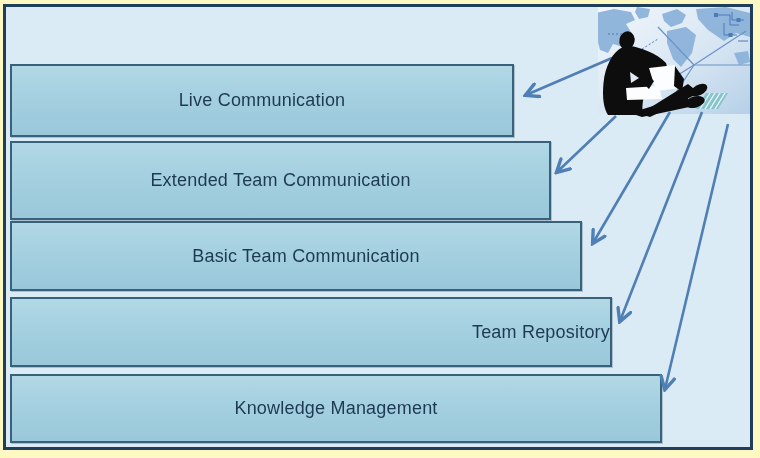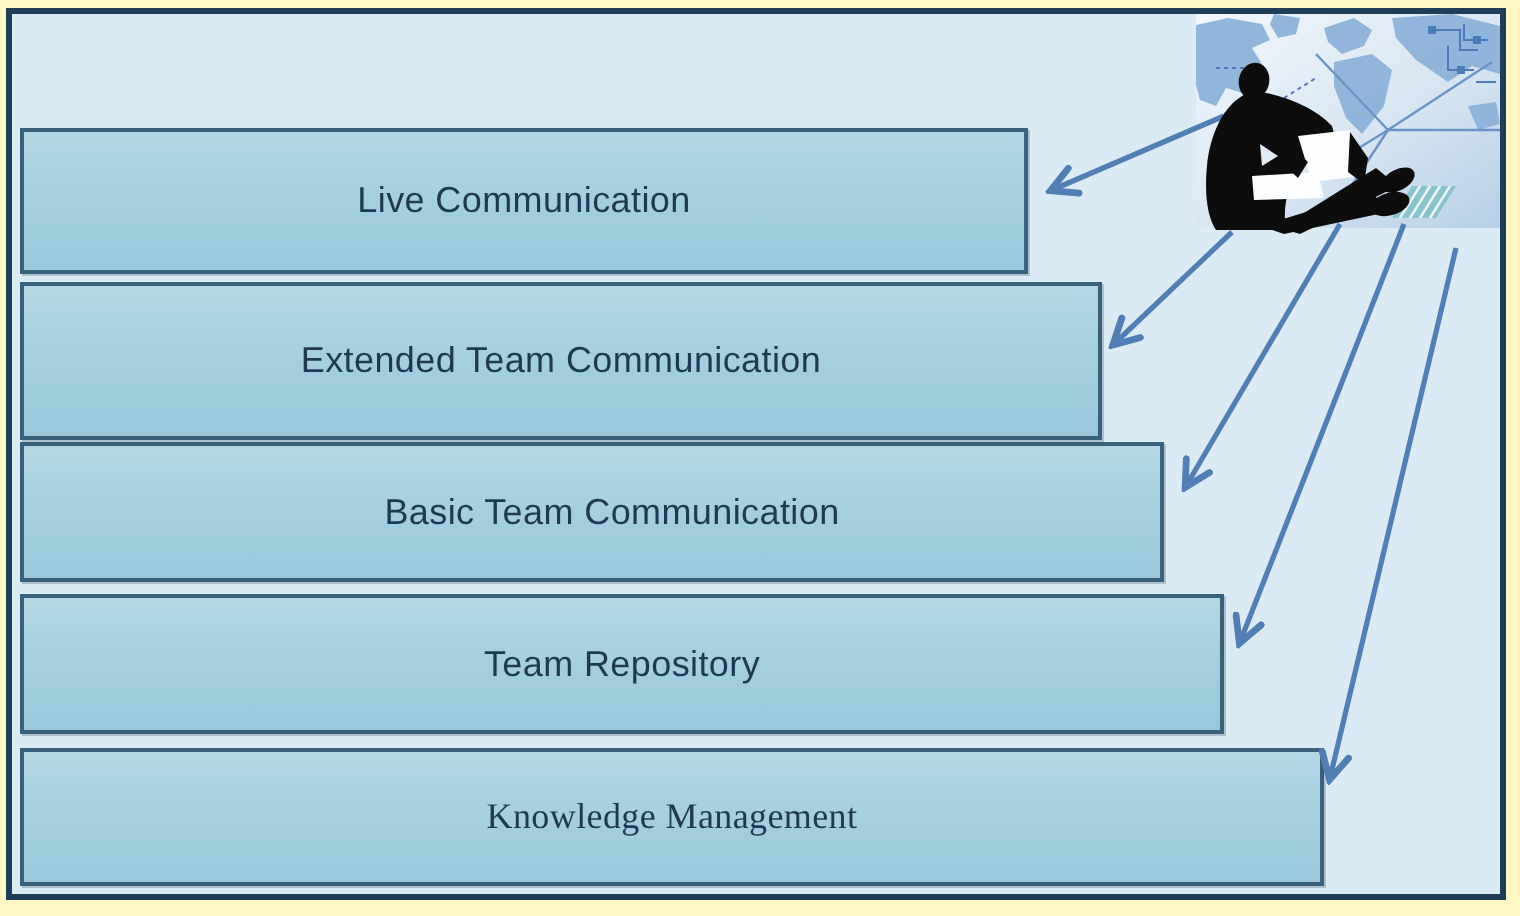--- a/index.html
+++ b/index.html
@@ -37,22 +37,22 @@
     z-index: 2;
   }
   .bar-label {
     color: #1e3a52;
     font-size: 18px;
     letter-spacing: 0.2px;
   }
   .bar-1 { left: 10px; top: 64px;  width: 504px; height: 73px; }
   .bar-2 { left: 10px; top: 141px; width: 541px; height: 79px; }
   .bar-3 { left: 10px; top: 221px; width: 572px; height: 70px; padding-left: 20px; }
-  .bar-4 { left: 10px; top: 297px; width: 602px; height: 70px; }
-  .bar-5 { left: 10px; top: 374px; width: 652px; height: 69px; font-family: Liberation Serif, serif; }
+  .bar-4 { left: 10px; top: 297px; width: 602px; height: 70px; justify-content: flex-end; }
+  .bar-5 { left: 10px; top: 374px; width: 652px; height: 69px; }
 
   .map-illustration {
     position: absolute;
     left: 598px;
     top: 7px;
     width: 152px;
     height: 107px;
     z-index: 3;
   }
   .arrows-overlay {

